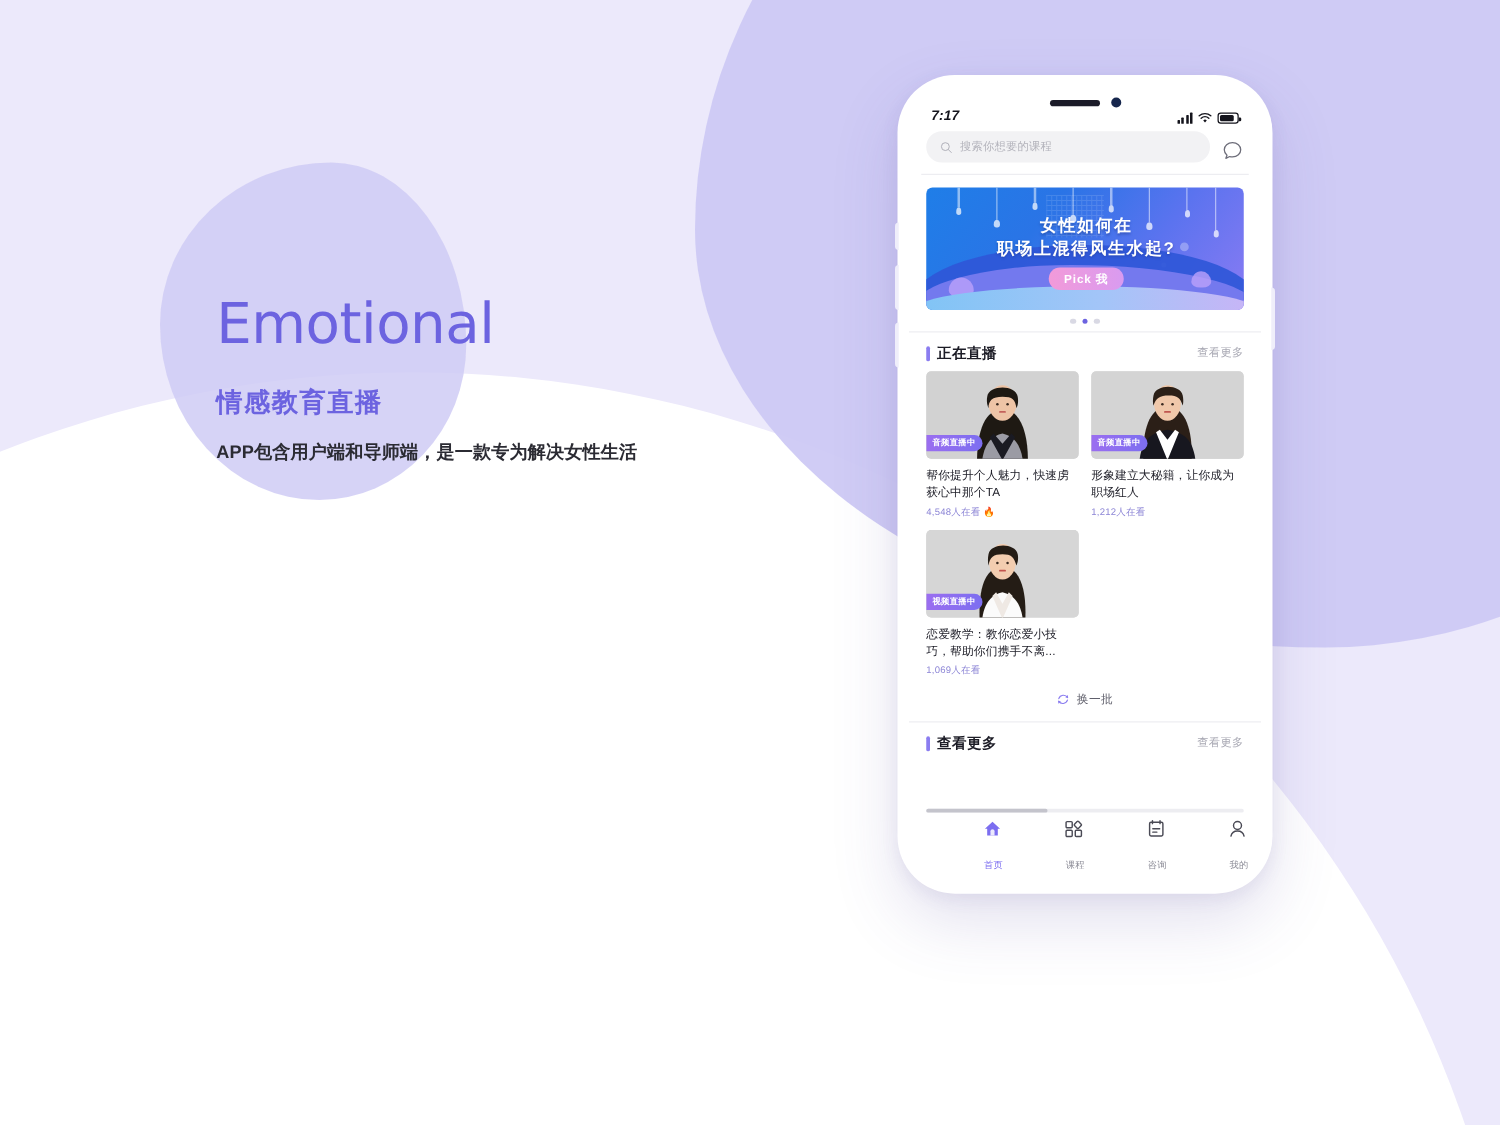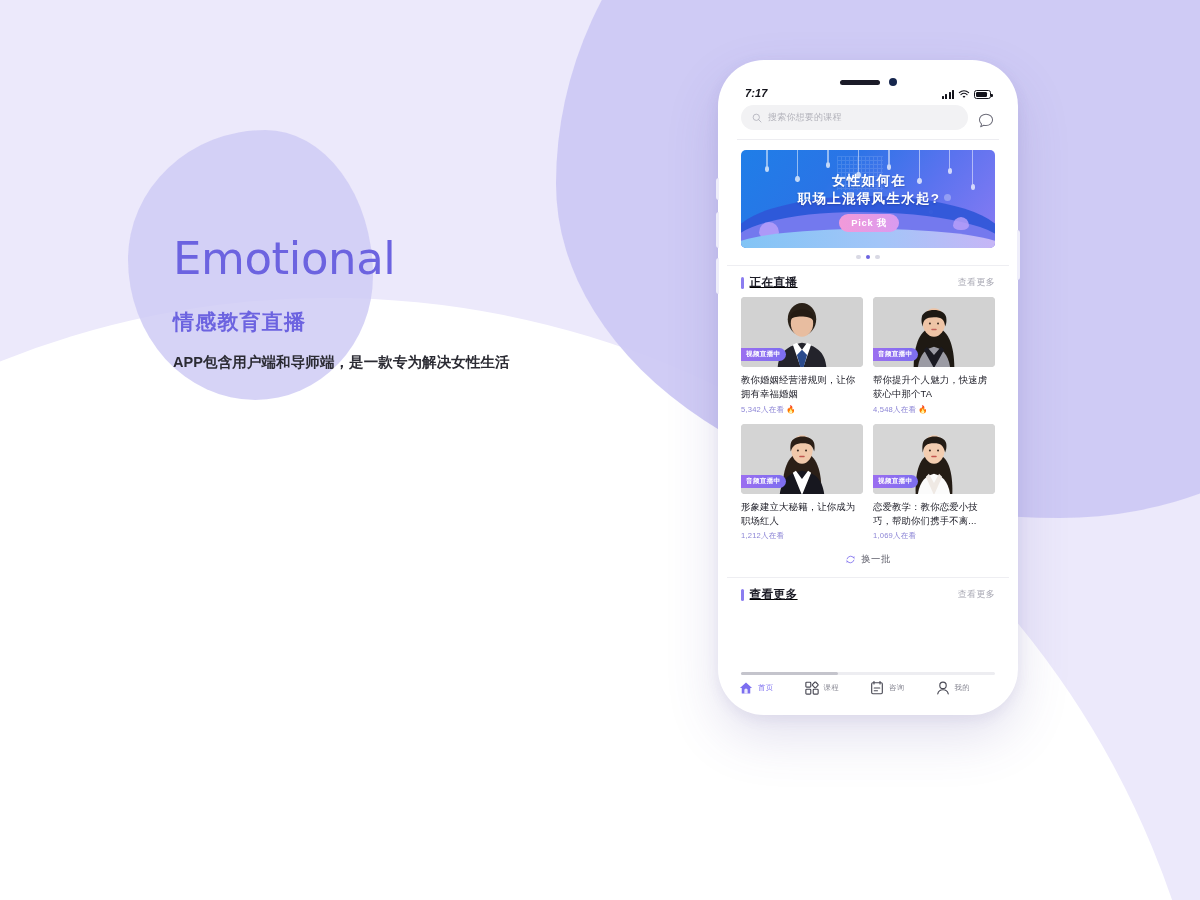--- a/index.html
+++ b/index.html
@@ -147,21 +147,21 @@
     color:#ffffff; font-size:9.4px; font-weight:700; letter-spacing:.7px;
   }
   .dots{ display:flex; justify-content:center; gap:5px; padding:7px 0 6px 0; }
   .dot{ width:4.4px; height:4.4px; border-radius:50%; background:#d9d9e4; }
   .dot.on{ background:#6c63e0; }
 
   .divider{ height:1px; background:#eeeef2; margin:0 0 0 0; }
 
   
   .sec-head{ display:flex; align-items:center; justify-content:space-between; padding:9px 14px 7px 14px; }
-  .sec-left{ display:flex; align-items:center; gap:6px;text-decoration:underline; }
+  .sec-left{ display:flex; align-items:center; gap:6px; }
   .sec-bar{ width:2.6px; height:12px; border-radius:2px; background:#8b7df0; }
   .sec-title{ font-size:11.6px; font-weight:700; color:#1c1c26; letter-spacing:.4px; }
   .sec-more{ font-size:9px; color:#a9a9b4; letter-spacing:.3px; }
 
   
   .cards{ padding:0 14px; display:grid; grid-template-columns:1fr 1fr; gap:9px 10px; }
   .card{ width:100%; }
   .thumb{ position:relative; width:100%; height:70px; border-radius:4px; overflow:hidden; background:#d2d2d2; }
   .ph-bg{ position:absolute; inset:0; }
   .badge{
@@ -176,21 +176,21 @@
   .refresh{ display:flex; align-items:center; justify-content:center; gap:5px; padding:12px 0 11px 0; }
   .refresh-label{ font-size:9.4px; color:#60606c; letter-spacing:.4px; }
 
   .spacer-line{ height:1px; background:#eeeef2; margin:0 0 0 0; }
 
   
   .tabbar{ margin-top:auto; flex:0 0 auto; position:relative; padding:7px 10px 9px 10px; background:#fff; }
   .scrollhint{ position:absolute; left:14px; right:14px; top:0; height:3px; background:#ededf1; border-radius:2px; }
   .scrollhint i{ display:block; width:38%; height:100%; background:#c4c4cc; border-radius:2px; }
   .tabs{ display:flex; }
-  .tab{ flex:1; display:flex; flex-direction:row; align-items:center; gap:3px; }
+  .tab{ flex:1; display:flex; flex-direction:column; align-items:flex-end; gap:15px; }
   .tab-ic{ width:18px; height:18px; display:block; }
   .tab-lb{ font-size:7.4px; color:#8a8a95; letter-spacing:.3px; }
   .tab.active .tab-lb{ color:#7c6ef0; }
 </style>
 </head>
 <body>
 
 <div id="bg">
   <div class="bg-lavender-field"></div>
   <div class="bg-white-circle"></div>
@@ -288,39 +288,20 @@
     <div class="sec-head">
       <div class="sec-left">
         <span class="sec-bar"></span>
         <span class="sec-title">正在直播</span>
       </div>
       <span class="sec-more">查看更多</span>
     </div>
 
     <div class="cards">
 
-      <div class="card">
-        <div class="thumb">
-          <svg class="ph-bg" viewBox="0 0 120 70" preserveAspectRatio="xMidYMid slice">
-            <rect width="120" height="70" fill="#d2d2d2"></rect>
-            <ellipse cx="60" cy="22" rx="14" ry="16" fill="#2a2118"></ellipse>
-            <ellipse cx="60" cy="26" rx="11" ry="13" fill="#e8bda0"></ellipse>
-            <path d="M49 18c2-7 20-8 22 0 .5 3 0 5 0 5-2-5-20-5-22-1z" fill="#241b13"></path>
-            <path d="M36 70c1-16 10-22 24-25l0 0c14 3 23 9 24 25z" fill="#23232b"></path>
-            <path d="M55 45l5 7 5-7 4 2-9 26-9-26z" fill="#ffffff"></path>
-            <path d="M60 52l5 5-5 18-5-18z" fill="#2a4a8c"></path>
-          </svg>
-          <span class="badge">视频直播中</span>
-        </div>
-        <div class="c-title">教你婚姻经营潜规则，让你拥有幸福婚姻</div>
-        <div class="c-meta">
-          <span>5,342人在看</span>
-          <span class="fire">🔥</span>
-        </div>
-      </div>
 
       <div class="card">
         <div class="thumb">
           <svg class="ph-bg" viewBox="0 0 120 70" preserveAspectRatio="xMidYMid slice">
             <rect width="120" height="70" fill="#d2d2d2"></rect>
             <path d="M40 70c0-22 6-40 20-40s20 18 20 40z" fill="#1e1913"></path>
             <ellipse cx="60" cy="25" rx="11" ry="14" fill="#eec4a6"></ellipse>
             <path d="M48 20c1-9 22-10 24 0 1 6-1 9-1 9-1-7-3-9-11-9s-11 3-11 9c0 0-2-4-1-9z" fill="#1e1913"></path>
             <path d="M44 70c2-14 8-19 16-21l0 0c8 2 14 7 16 21z" fill="#9b9ba4"></path>
             <path d="M53 49l7 8 7-8 3 3-10 18-10-18z" fill="#1a1a22"></path>

